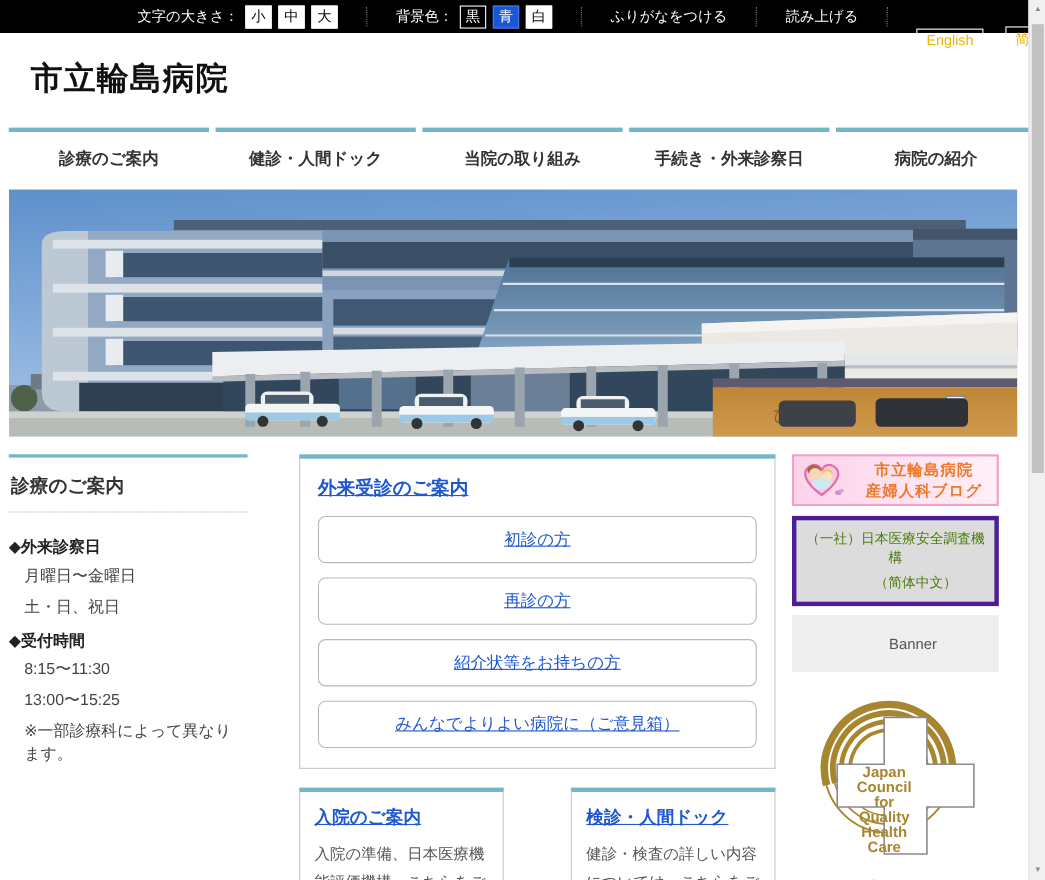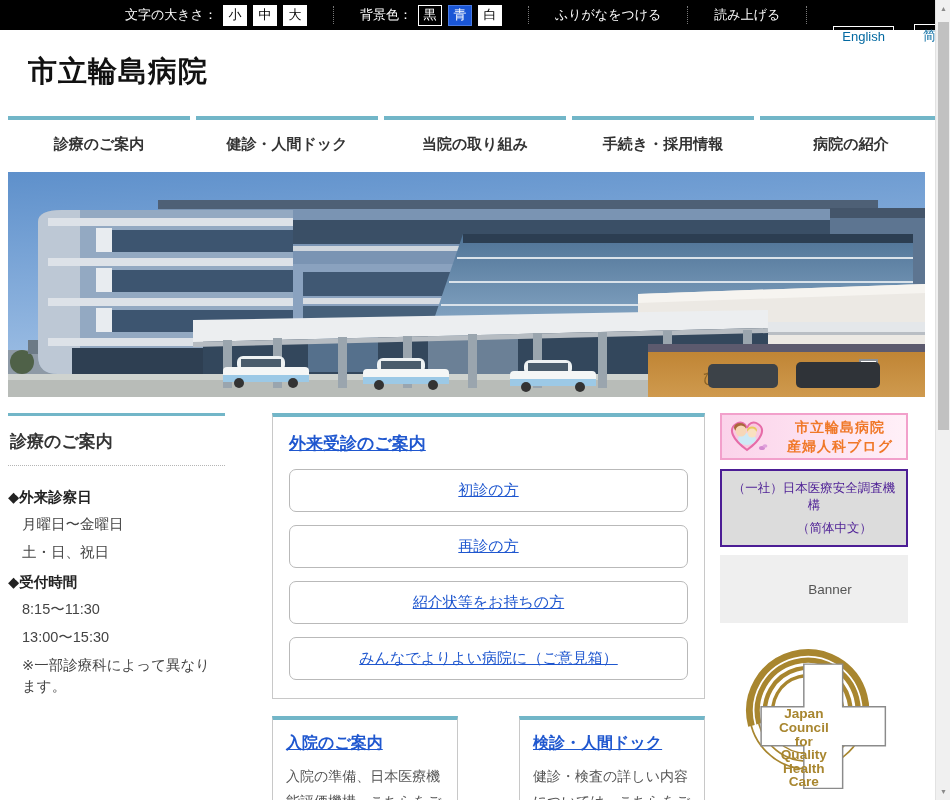--- a/index.html
+++ b/index.html
@@ -10,21 +10,21 @@
   
   .topbar { position:absolute; left:0; top:0; width:935px; height:30px; background:#000;
             display:flex; align-items:center; gap:20px; padding-left:125px; color:#fff; font-size:13px; white-space:nowrap; }
   .topbar .grp { display:flex; align-items:center; gap:6px; }
   .tb-sep { border-left:1px dotted #777; height:18px; margin:0 6px; }
   .sq-btn { display:inline-flex; align-items:center; justify-content:center; width:24px; height:21px;
             background:#fff; color:#000; font-size:13px; border:1px solid #fff; cursor:pointer; }
   .sq-btn.black { background:#000; color:#fff; border:1px solid #fff; }
   .sq-btn.blue  { background:#1a56d6; color:#fff; border:1px solid #4a7ae0; }
   .tb-link { color:#fff; cursor:pointer; }
-  .lang-btn { border:1px solid #fff; background:transparent; color:#0369a1; font-size:13px;
+  .lang-btn { border:1px solid #fff; background:transparent; color:#eab308; font-size:13px;
               padding:2px 8px; cursor:pointer; font-family:inherit;margin-top:42px; }
 
   
   .site-title { padding:22px 0 0 28px; font-size:29px; font-weight:bold; color:#111; letter-spacing:1px; }
   .nav { display:flex; gap:6px; margin:24px 8px 0 8px; }
   .nav-tab { flex:1; border-top:4px solid #72b6c8; text-align:center; padding:15px 0 13px;
              font-size:15px; font-weight:bold; color:#333; cursor:pointer; background:#fff; }
 
   
   .hero { margin:5px 8px 0 8px; width:917px; height:225px; overflow:hidden; }
@@ -60,25 +60,25 @@
   .card-text { font-size:14px; color:#555; line-height:1.75; }
 
   .news { margin-top:20px; }
   .news-title { font-size:16px; font-weight:bold; padding:14px 2px 13px; }
 
   
   .blog-banner { display:flex; align-items:center; border:2px solid #f2a0cb; height:47px;
                  background:linear-gradient(90deg,#fbd3ea,#fff0f8); cursor:pointer; }
   .blog-icon { width:52px; display:flex; justify-content:center; }
   .blog-text { flex:1; text-align:center; color:#f07828; font-weight:bold; font-size:14px; line-height:1.3; letter-spacing:1px; }
-  .safety-banner { margin-top:9px; background:#dcdcdc; border:2px solid #4c1d95; padding:9px 8px 8px;
-                   font-size:12.5px; color:#4c1d95; cursor:pointer; }
+  .safety-banner { margin-top:9px; background:#dcdcdc; border:4px solid #4c1d95; padding:9px 8px 8px;
+                   font-size:12.5px; color:#4d7c0f; cursor:pointer; }
   .safety-banner .l1 { text-align:center; }
   .safety-banner .l2 { text-align:right; padding-right:26px; margin-top:6px; }
-  .banner-ph { margin-top:8px; background:#efefef; height:68px; display:flex; align-items:center;
+  .banner-ph { margin-top:8px; background:#efefef; height:52px; display:flex; align-items:center;
                justify-content:center; font-size:13.5px; color:#555; cursor:pointer;padding-left:32px; }
   .jcqhc { margin-top:10px; text-align:center; }
   .jcqhc-org { font-size:13px; font-weight:bold; color:#111; margin-top:2px; }
 
   
   .scrollbar { position:absolute; right:0; top:0; width:15px; height:800px; background:#f0f0f0; border-left:1px solid #e2e2e2; }
   .sb-arrow { position:absolute; left:0; width:15px; height:17px; display:flex; align-items:center;
               justify-content:center; font-size:7px; color:#8a8a8a; }
   .sb-arrow.up { top:0; }
   .sb-arrow.down { bottom:0; }
@@ -115,21 +115,21 @@
   </div>
 
   <div style="height:30px"></div>
 
   <div class="site-title">市立輪島病院</div>
 
   <div class="nav">
     <div class="nav-tab">診療のご案内</div>
     <div class="nav-tab">健診・人間ドック</div>
     <div class="nav-tab">当院の取り組み</div>
-    <div class="nav-tab">手続き・採用情報</div>
+    <div class="nav-tab">手続き・外来診察日</div>
     <div class="nav-tab">病院の紹介</div>
   </div>
 
   <div class="hero">
     <svg width="917" height="225" viewBox="0 0 917 225" preserveAspectRatio="none">
       <defs>
         <linearGradient id="sky" x1="0" y1="0" x2="0.25" y2="1">
           <stop offset="0" stop-color="#5e90cb"></stop>
             <stop offset="1" stop-color="#a9c7e9"></stop>
         </linearGradient>
@@ -266,21 +266,21 @@
 
     <div class="col-left accent-top">
       <div class="sb-title">診療のご案内</div>
       <div class="dotted-sep"></div>
       <div class="sb-body">
         <div class="sb-label">◆外来診察日</div>
         <div class="sb-line">月曜日〜金曜日</div>
         <div class="sb-line">土・日、祝日</div>
         <div class="sb-label">◆受付時間</div>
         <div class="sb-line">8:15〜11:30</div>
-        <div class="sb-line">13:00〜15:30</div>
+        <div class="sb-line">13:00〜15:25</div>
         <div class="sb-line">※一部診療科によって異なります。</div>
       </div>
     </div>
 
     <div class="col-main">
       <div class="box outpatient">
         <a class="blue-link box-title">外来受診のご案内</a>
         <div class="btn-row">
           <button class="pill-btn"><span class="blue-link">初診の方</span></button>
           <button class="pill-btn"><span class="blue-link">再診の方</span></button>

